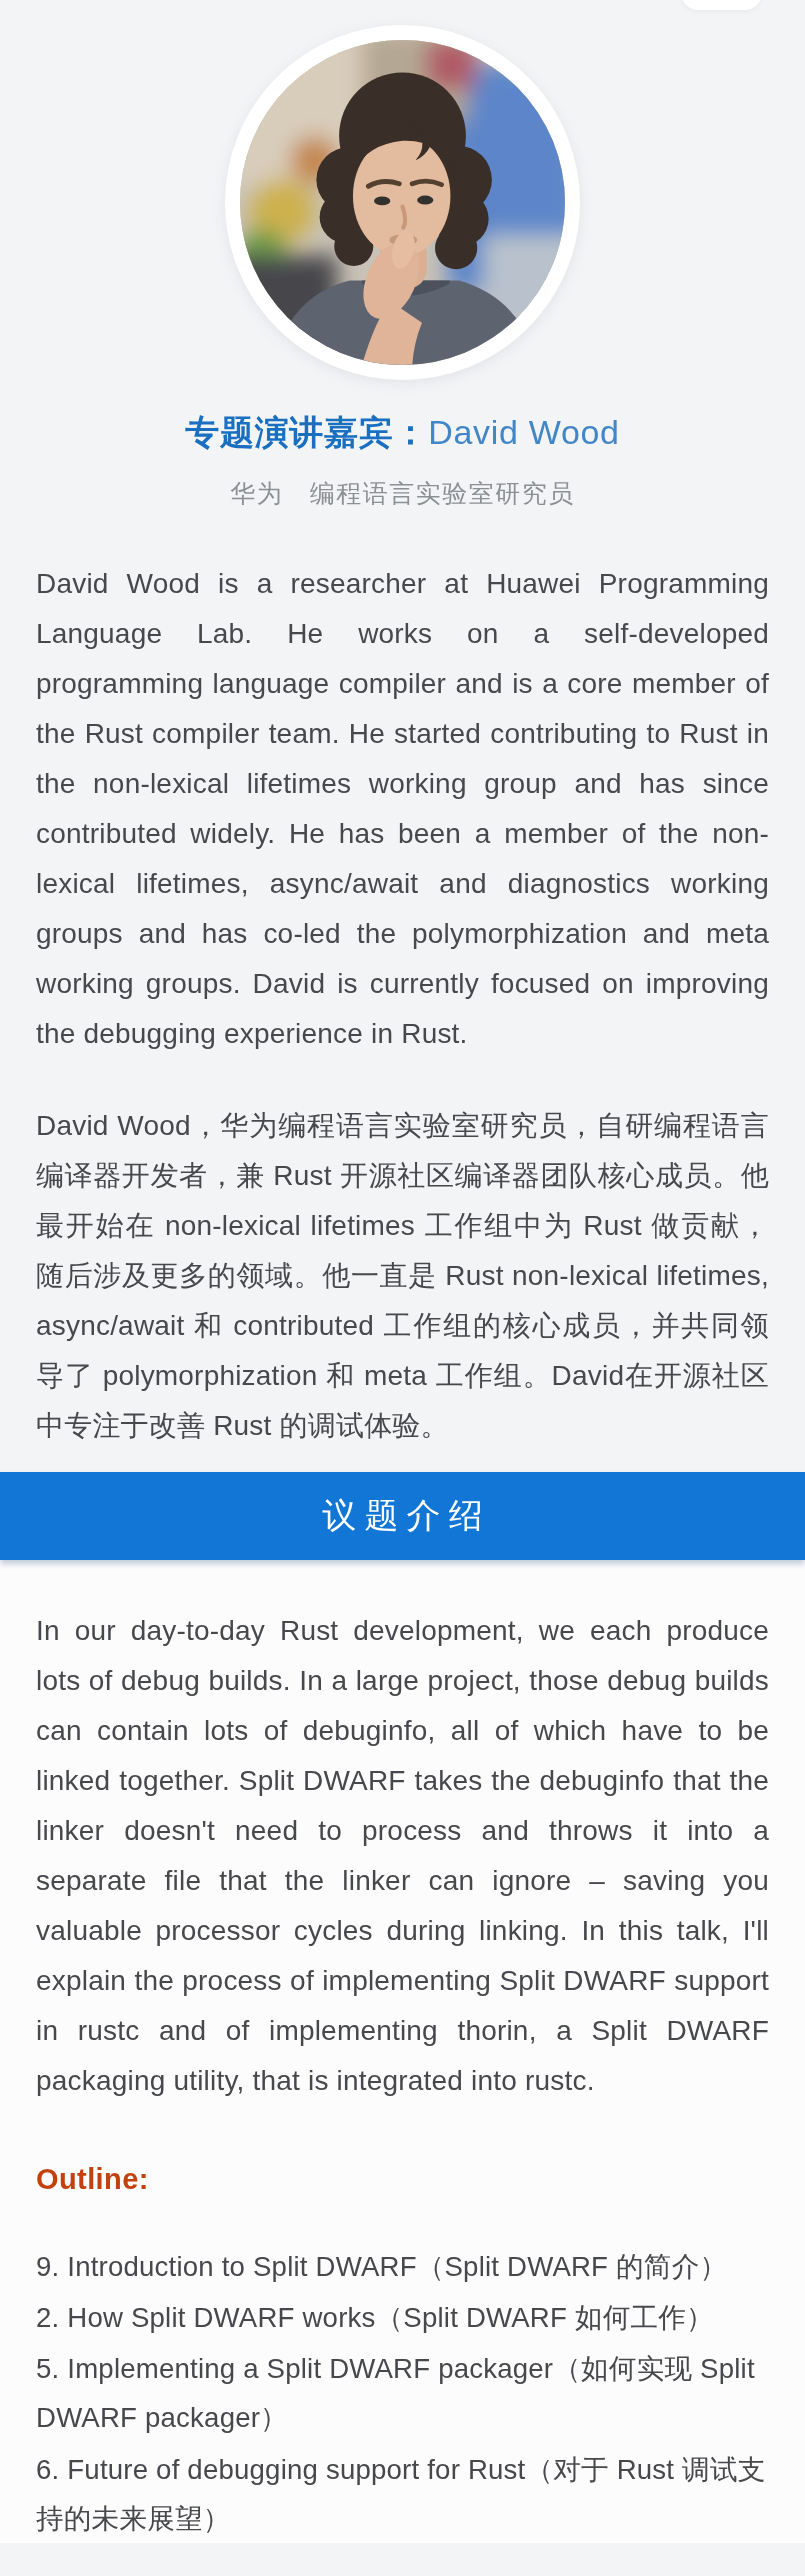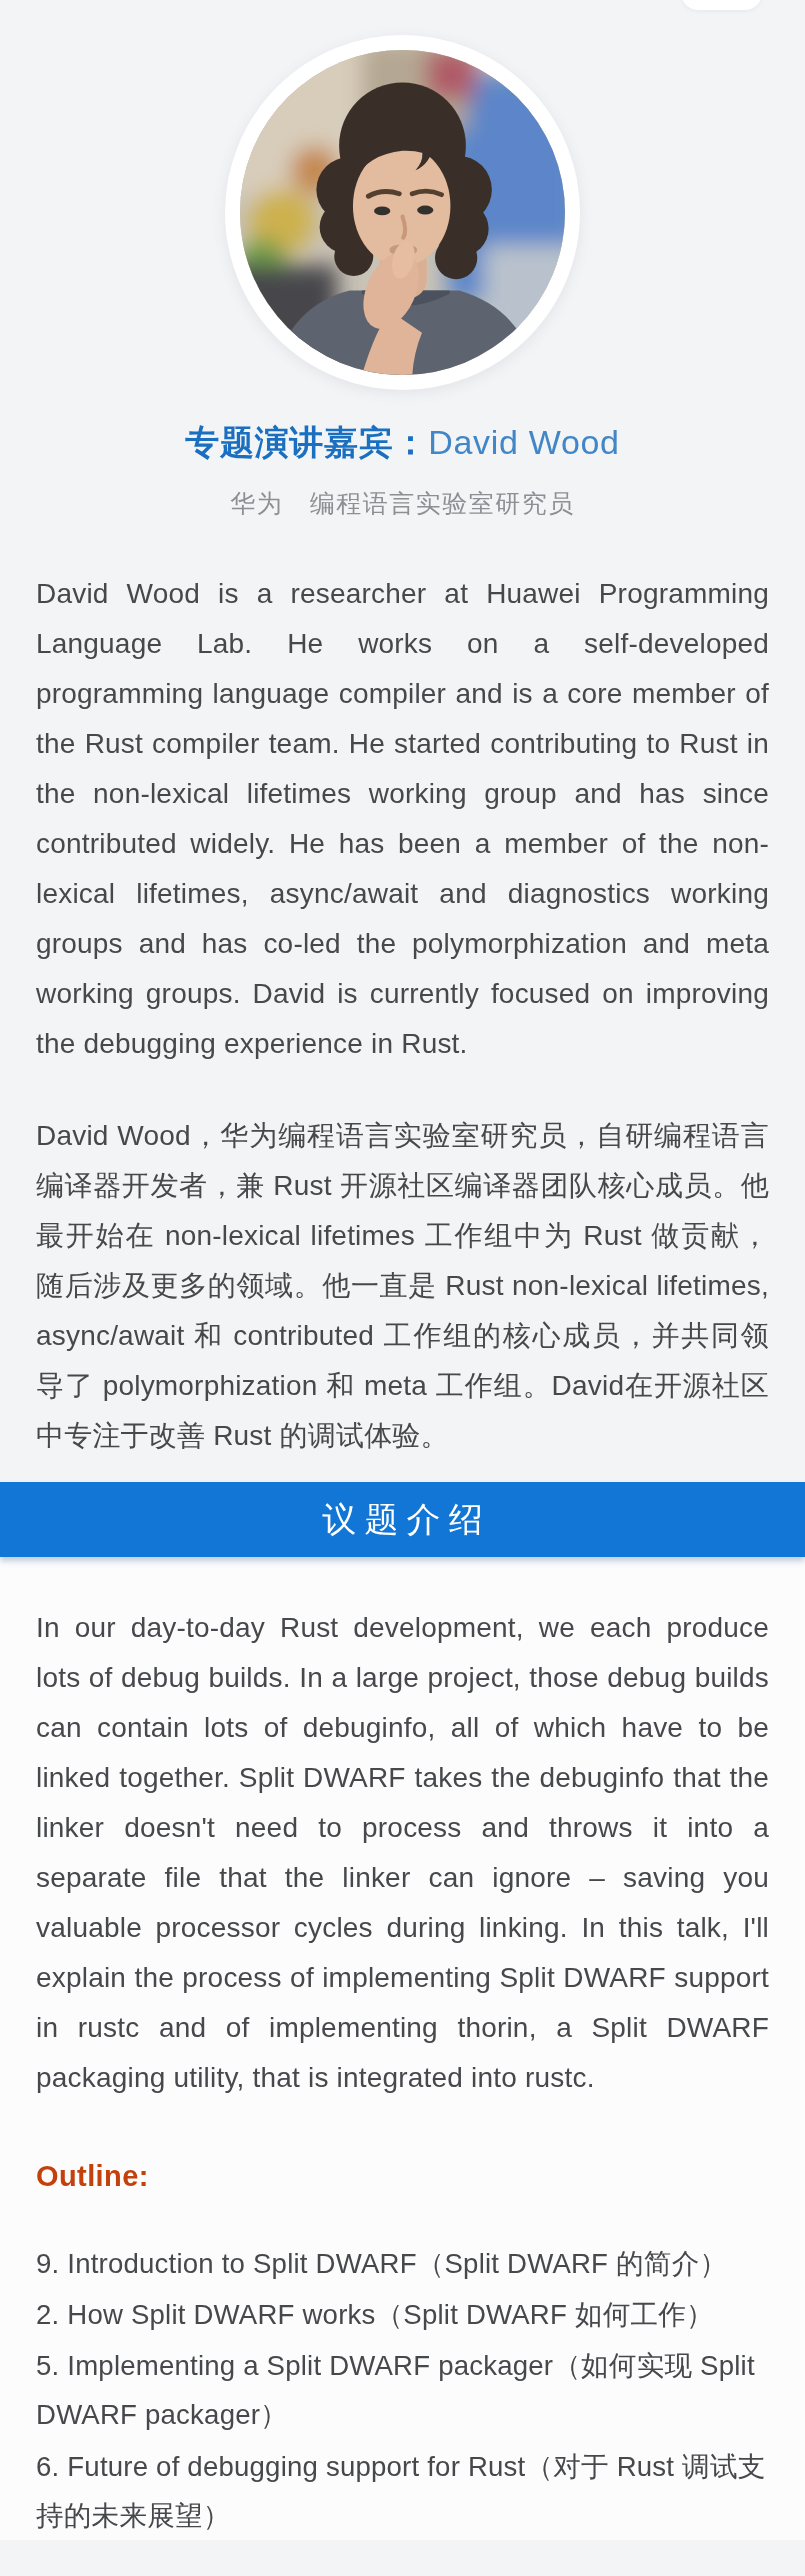--- a/index.html
+++ b/index.html
@@ -9,21 +9,21 @@
     position: relative;
     overflow: hidden;
     font-family: "Liberation Sans", sans-serif;
     background: #f3f4f6;
   }
 
   
   .section-top {
     position: relative;
     background: #f3f4f6;
-    padding-top: 35px;
+    padding-top: 25px;
     border-radius: 6px;
   }
   .section-bottom {
     background: #fcfcfd;
     padding-top: 46px;
   }
 
   
   .corner-blob {
     position: absolute;
@@ -86,21 +86,21 @@
     text-align: justify;
     letter-spacing: 0.2px;
   }
   .para-en-1 { margin-top: 49px; }
   .para-zh   { margin-top: 42px; }
 
   
   .topic-banner {
     margin-top: 21px;
     width: 100%;
-    height: 75px;
+    height: 88px;
     background: #1276d6;
     display: flex;
     align-items: center;
     justify-content: center;
     box-shadow: 0 3.7px 6px rgba(20,60,110,0.25);
     text-align: center;
   }
   .topic-banner-label {
     color: #ffffff;
     font-size: 34px;

